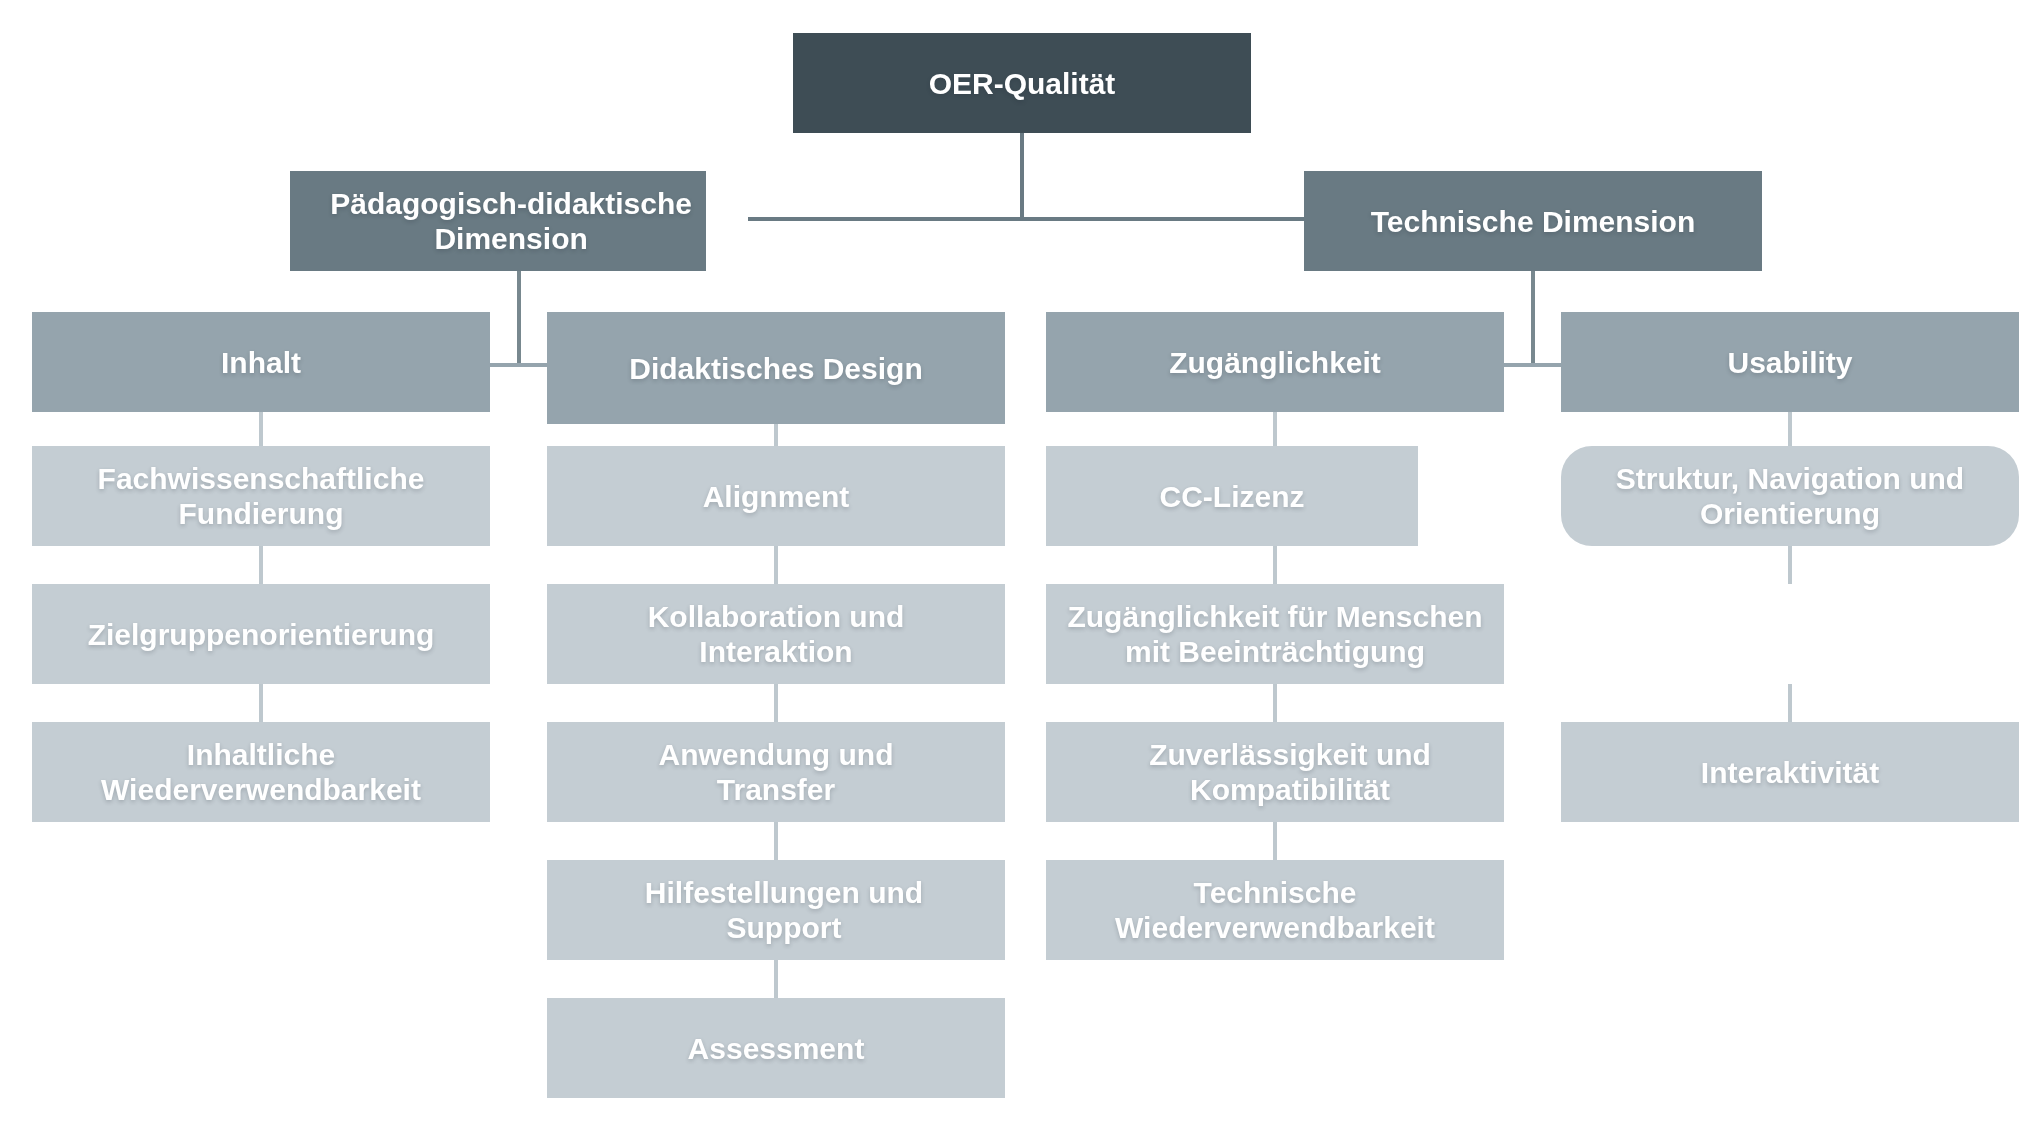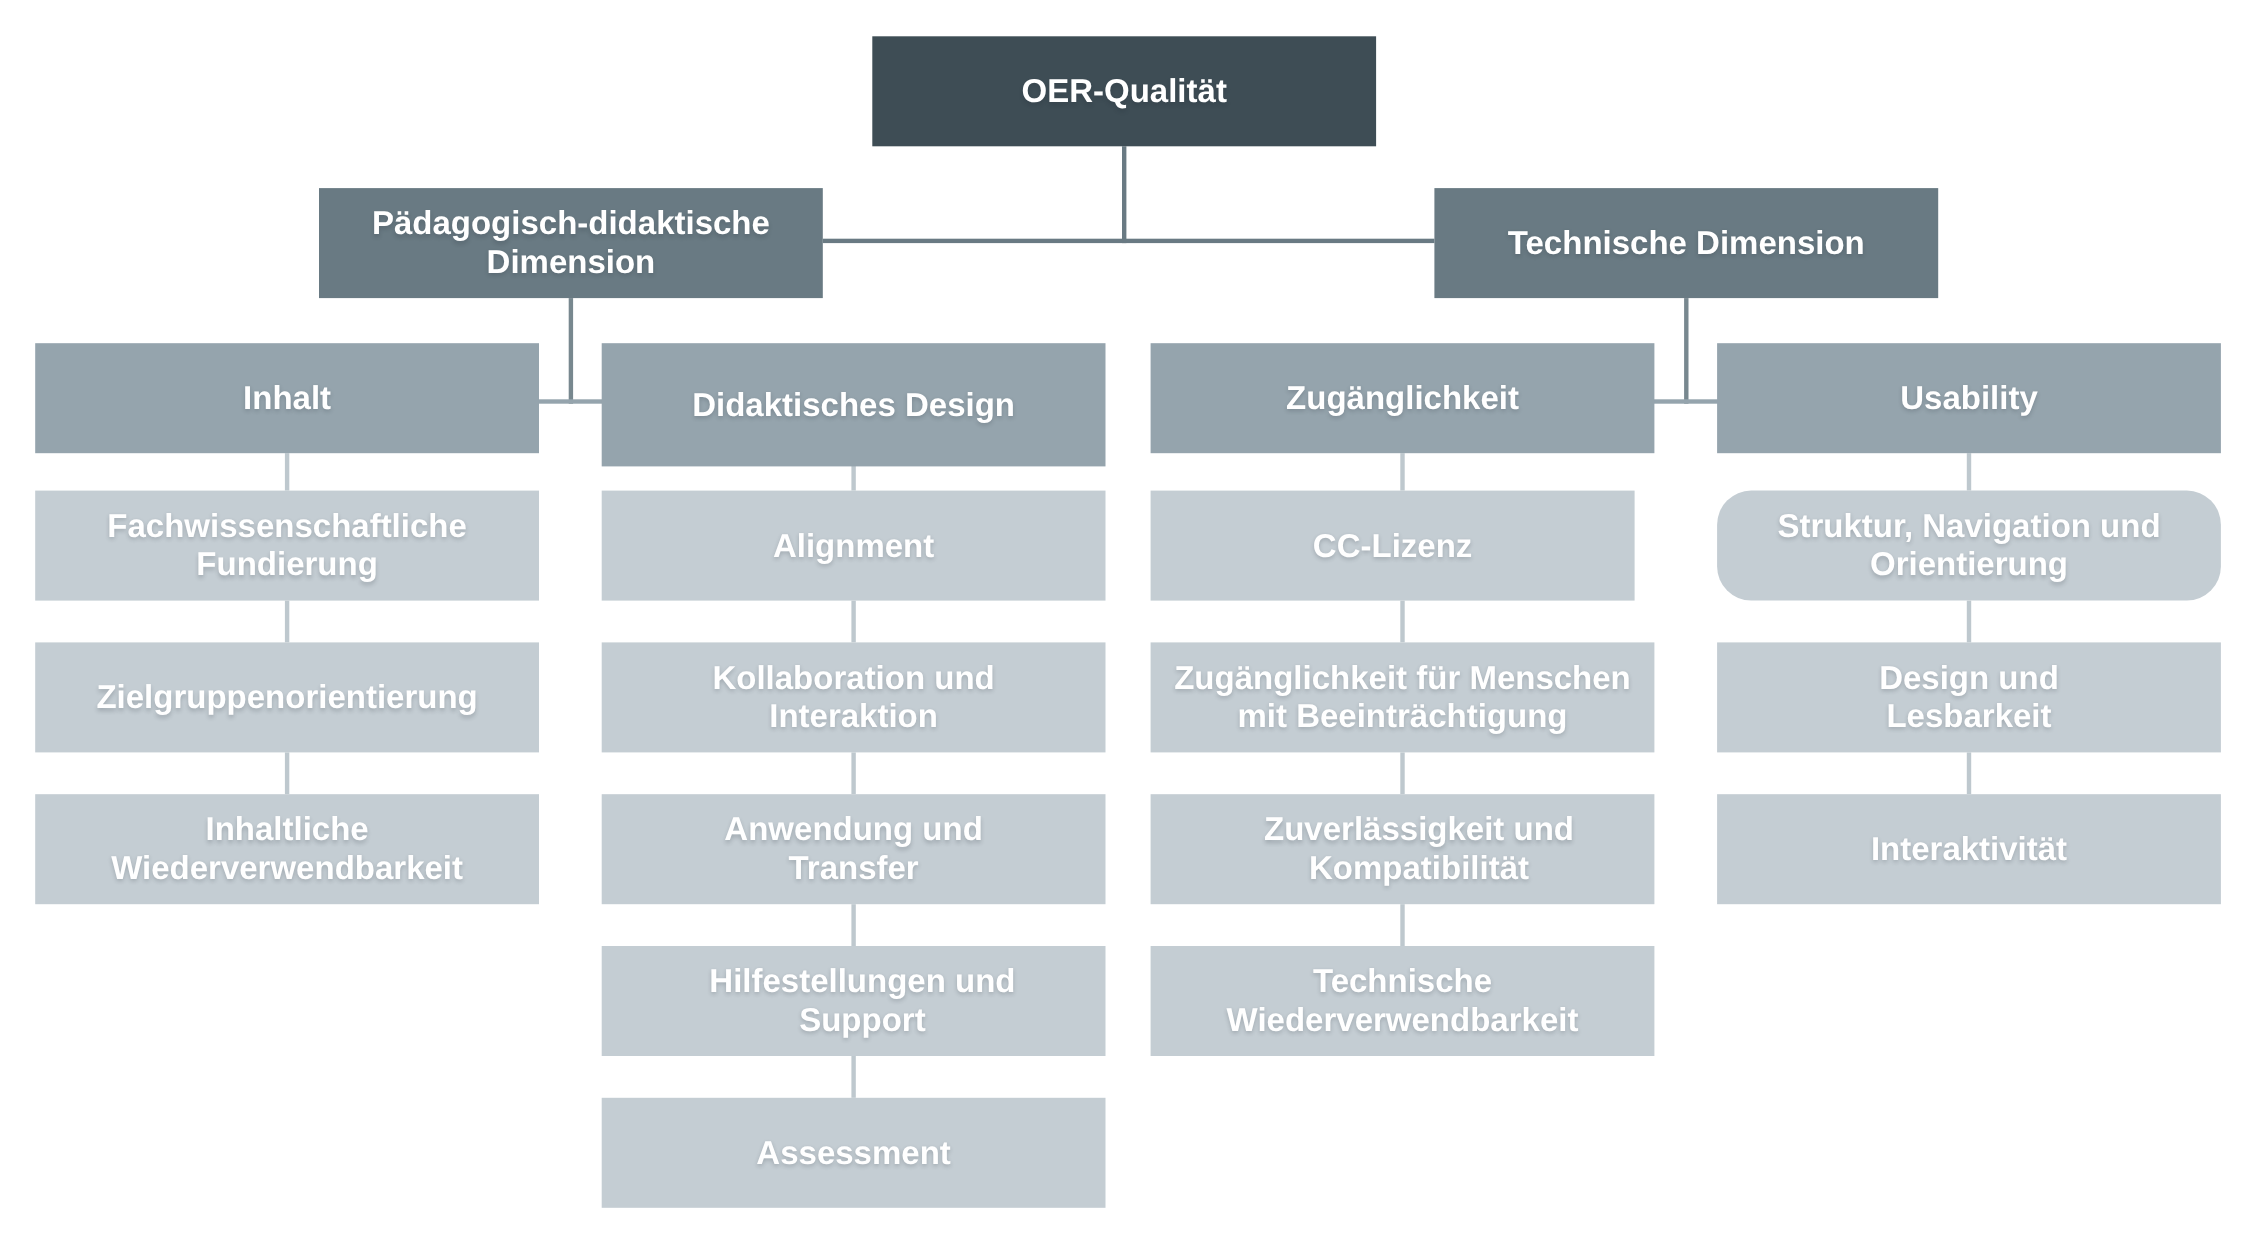--- a/index.html
+++ b/index.html
@@ -64,21 +64,21 @@
   <div class="conn light" style="left:1273px;top:822px;width:4px;height:38px;"></div>
 
   <div class="conn light" style="left:1788px;top:412px;width:4px;height:34px;"></div>
   <div class="conn light" style="left:1788px;top:546px;width:4px;height:38px;"></div>
   <div class="conn light" style="left:1788px;top:684px;width:4px;height:38px;"></div>
 
   <div class="node lv-root" style="left:793px;top:33px;width:458px;height:100px;">
     <span class="label">OER-Qualität</span>
   </div>
 
-  <div class="node lv-dim" style="left:290px;top:171px;width:458px;height:100px;">
+  <div class="node lv-dim" style="left:290px;top:171px;width:416px;height:100px;justify-content:flex-end;">
     <span class="label">Pädagogisch-didaktische
 Dimension</span>
   </div>
   <div class="node lv-dim" style="left:1304px;top:171px;width:458px;height:100px;">
     <span class="label">Technische Dimension</span>
   </div>
 
   <div class="node lv-cat" style="left:32px;top:312px;width:458px;height:100px;">
     <span class="label">Inhalt</span>
   </div>
@@ -116,41 +116,37 @@
 Transfer</span>
   </div>
   <div class="node lv-item" style="left:547px;top:860px;width:458px;height:100px;padding-left:30px;">
     <span class="label">Hilfestellungen und
 Support</span>
   </div>
   <div class="node lv-item" style="left:547px;top:998px;width:458px;height:100px;">
     <span class="label">Assessment</span>
   </div>
 
-  <div class="node lv-item" style="left:1046px;top:446px;width:440px;height:100px;">
+  <div class="node lv-item" style="left:1046px;top:446px;width:372px;height:100px;">
     <span class="label">CC-Lizenz</span>
   </div>
   <div class="node lv-item" style="left:1046px;top:584px;width:458px;height:100px;">
     <span class="label">Zugänglichkeit für Menschen
 mit Beeinträchtigung</span>
   </div>
   <div class="node lv-item" style="left:1046px;top:722px;width:458px;height:100px;padding-left:44px;">
     <span class="label">Zuverlässigkeit und
 Kompatibilität</span>
   </div>
   <div class="node lv-item" style="left:1046px;top:860px;width:458px;height:100px;">
     <span class="label">Technische
 Wiederverwendbarkeit</span>
   </div>
 
   <div class="node lv-item" style="left:1561px;top:446px;width:458px;height:100px;border-radius:31px;">
     <span class="label">Struktur, Navigation und
 Orientierung</span>
   </div>
-  <div class="node lv-item" style="left:1561px;top:584px;width:458px;height:100px;">
-    <span class="label">Design und
-Lesbarkeit</span>
-  </div>
   <div class="node lv-item" style="left:1561px;top:722px;width:458px;height:100px;">
     <span class="label">Interaktivität</span>
   </div>
 
 </div>
 
 </body></html>

